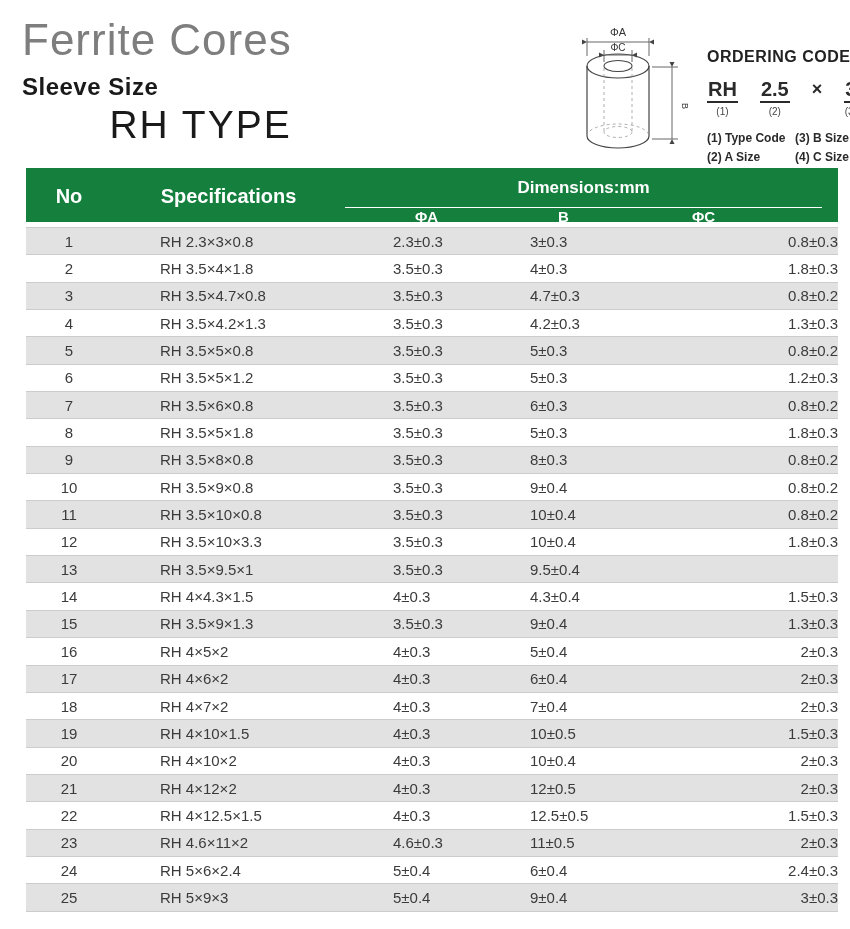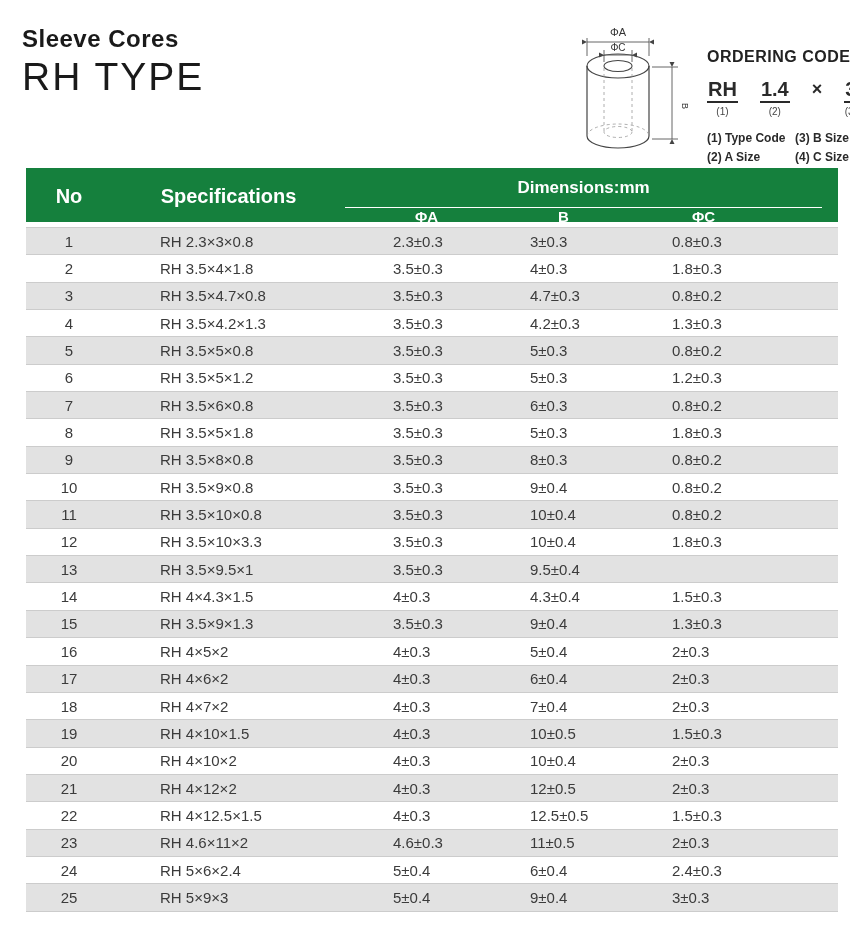--- a/index.html
+++ b/index.html
@@ -4,21 +4,21 @@
 <style>
   * { box-sizing: border-box; margin: 0; padding: 0; }
   html, body { width: 850px; height: 929px; background: #ffffff; overflow: hidden;
     font-family: "Liberation Sans", sans-serif; }
   .page { position: relative; width: 850px; height: 929px; }
 
   
   .titles { position: absolute; left: 22px; top: 16px; }
   .title-main { font-size: 44px; font-weight: 500; color: #7e7e7e; letter-spacing: 1px; line-height: 1.1; }
   .title-sub { font-size: 24px; font-weight: 700; color: #1a1a1a; margin-top: 9px; letter-spacing: 0.5px; }
-  .title-type { font-size: 39px; font-weight: 500; color: #1a1a1a; margin-top: 2px; letter-spacing: 2px; }
+  .title-type { font-size: 39px; font-weight: 500; color: #1a1a1a; margin-top: 2px; letter-spacing: 2px; text-align: right; }
 
   
   .diagram { position: absolute; left: 566px; top: 10px; width: 130px; height: 152px; }
 
   
   .ordering { position: absolute; left: 707px; top: 48px; width: 148px; }
   .oc-title { font-size: 16px; font-weight: 700; color: #222; letter-spacing: 0.5px; }
   .oc-code { display: flex; align-items: flex-start; gap: 22px; margin-top: 12px; }
   .oc-part { display: inline-flex; flex-direction: column; align-items: center; }
   .oc-val { font-size: 20px; font-weight: 700; color: #2a2a2a; border-bottom: 2px solid #2a2a2a; padding: 0 1px 1px; line-height: 1.1; }
@@ -44,31 +44,32 @@
   .tbody { margin-top: 5px; border-top: 1px solid #cccccc; }
   .trow { display: grid; grid-template-columns: 86px 233px 163px 142px 1fr;
     height: 27.35px; align-items: center; font-size: 15px; color: #3b3b3b;
     border-bottom: 1px solid #cccccc; }
   .trow.odd { background: #e2e2e2; }
   .trow.even { background: #ffffff; }
   .td-no { text-align: center; }
   .td-spec { padding-left: 48px; }
   .td-a { padding-left: 48px; }
   .td-b { padding-left: 22px; }
-  .td-c { padding-left: 22px; }
+  .td-c { padding-left: 22px; text-align: right; }
 
   svg text { font-family: "Liberation Sans", sans-serif; fill: #333; }
 </style>
 </head>
 <body>
 
 <div class="page">
 
   <div class="titles">
-    <div class="title-sub">Sleeve Cores</div>
+    <div class="title-main">Ferrite Cores</div>
+    <div class="title-sub">Sleeve Size</div>
     <div class="title-type">RH TYPE</div>
   </div>
 
   <div class="diagram">
     <svg width="130" height="152" viewBox="0 0 130 152">
       <defs>
         <marker id="arrL" viewBox="0 0 10 10" refX="2" refY="5" markerWidth="7" markerHeight="7" orient="auto-start-reverse">
           <path d="M10,1 L2,5 L10,9 z" fill="#444"></path>
         </marker>
       </defs>
@@ -101,21 +102,21 @@
   </div>
 
   <div class="ordering">
     <div class="oc-title">ORDERING CODE</div>
     <div class="oc-code">
       <span class="oc-part">
         <span class="oc-val">RH</span>
         <span class="oc-idx">(1)</span>
       </span>
       <span class="oc-part">
-        <span class="oc-val">1.4</span>
+        <span class="oc-val">2.5</span>
         <span class="oc-idx">(2)</span>
       </span>
       <span class="oc-x">×</span>
       <span class="oc-part">
         <span class="oc-val">3</span>
         <span class="oc-idx">(3)</span>
       </span>
       <span class="oc-x">×</span>
       <span class="oc-part">
         <span class="oc-val">1</span>

